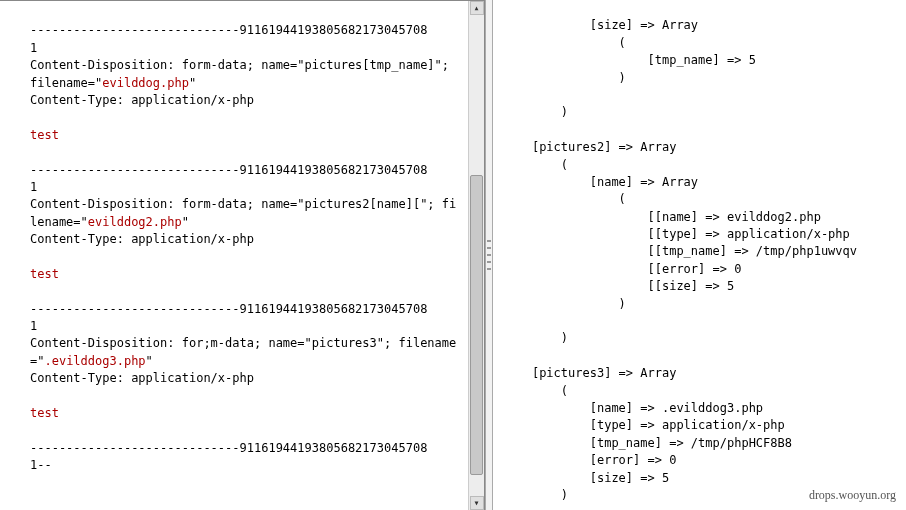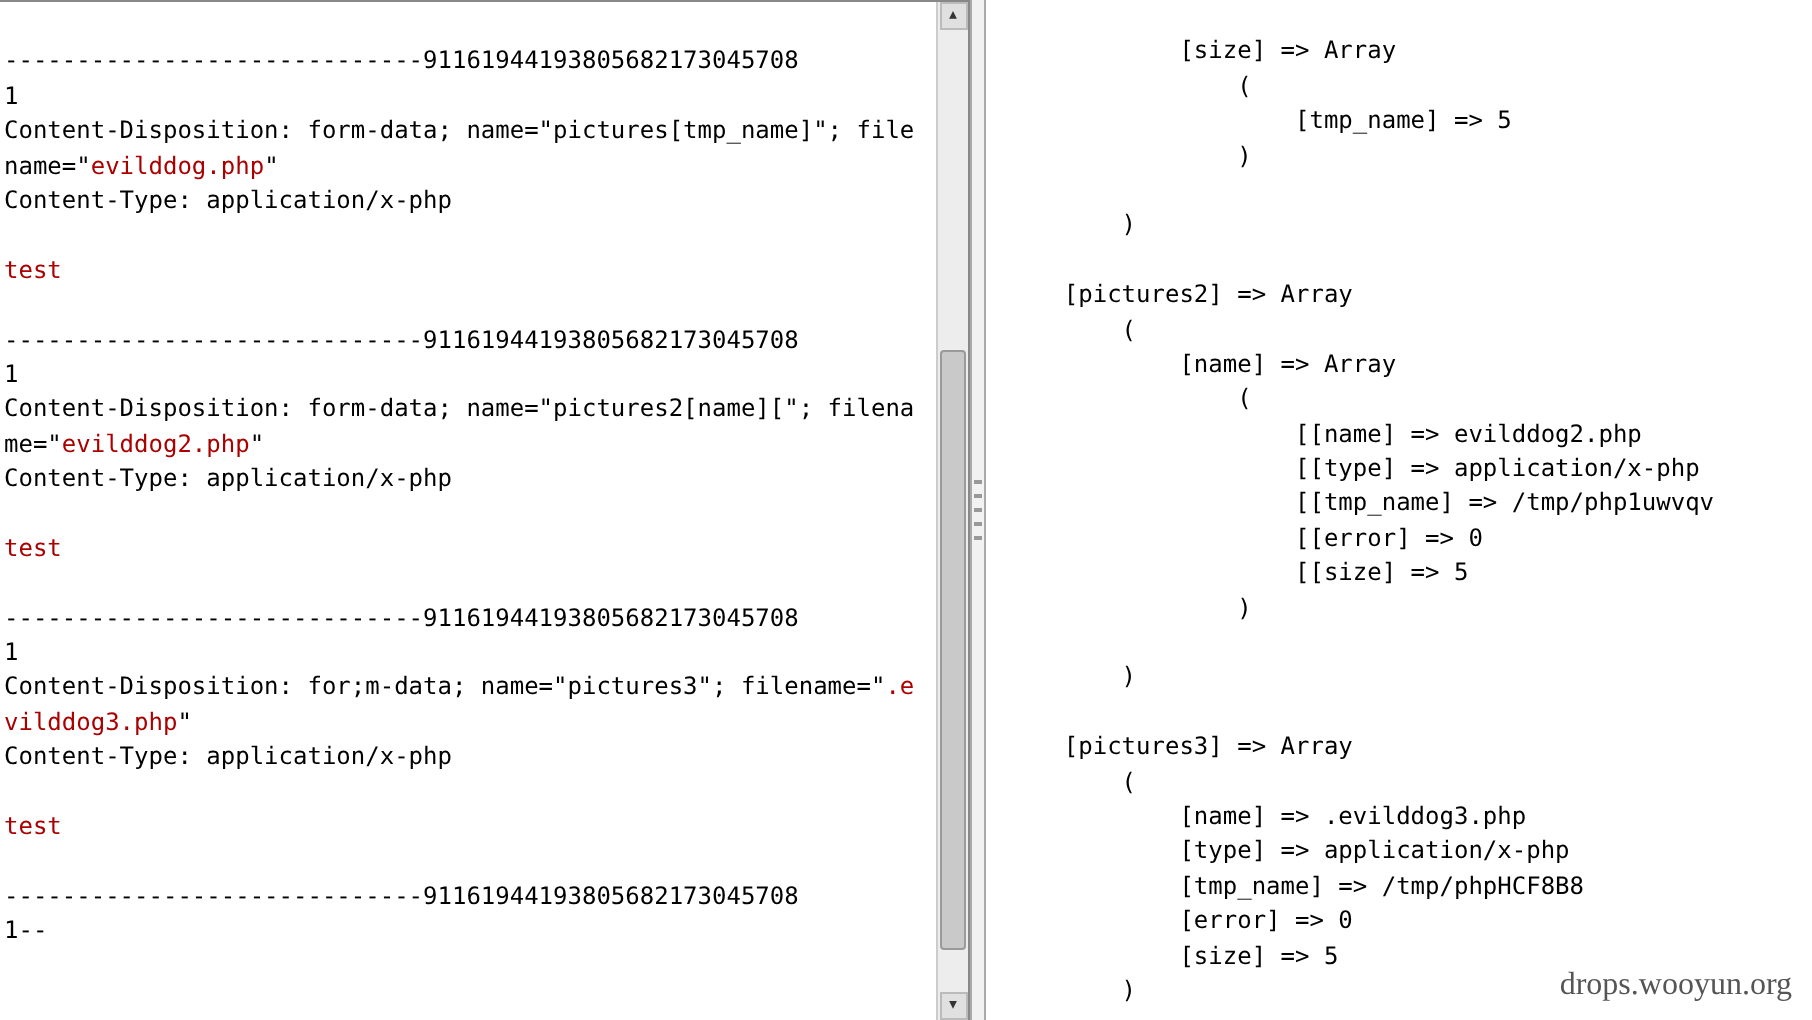--- a/index.html
+++ b/index.html
@@ -24,20 +24,21 @@
   }
   .left {
     width: 485px;
     border-top: 1px solid #888;
     border-right: 1px solid #888;
     padding: 4px 6px 4px 2px;
     line-height: 1.45;
   }
   .left-inner {
     padding-right: 18px;
+    margin-left: 28px;
   }
   .right {
     flex: 1;
     padding: 0 8px 2px 10px;
     line-height: 1.45;
     white-space: pre;
     position: relative;
   }
   .scroll {
     position: absolute;
@@ -98,21 +99,21 @@
     height: 2px;
     background: #999;
   }
   .red { color: #aa0000; }
   .hl { background: #f3f3f3; display: inline-block; width: 100%; }
   .footer {
     position: absolute;
     right: 10px;
     bottom: 6px;
     font-family: Georgia, "Times New Roman", serif;
-    font-size: 16px;
+    font-size: 12px;
     color: #555;
   }
   .blk { display: block; }
   pre { font-family: inherit; white-space: pre-wrap; word-break: break-all; }
 </style>
 </head>
 <body>
 
 <div class="container">
   <div class="pane left">

